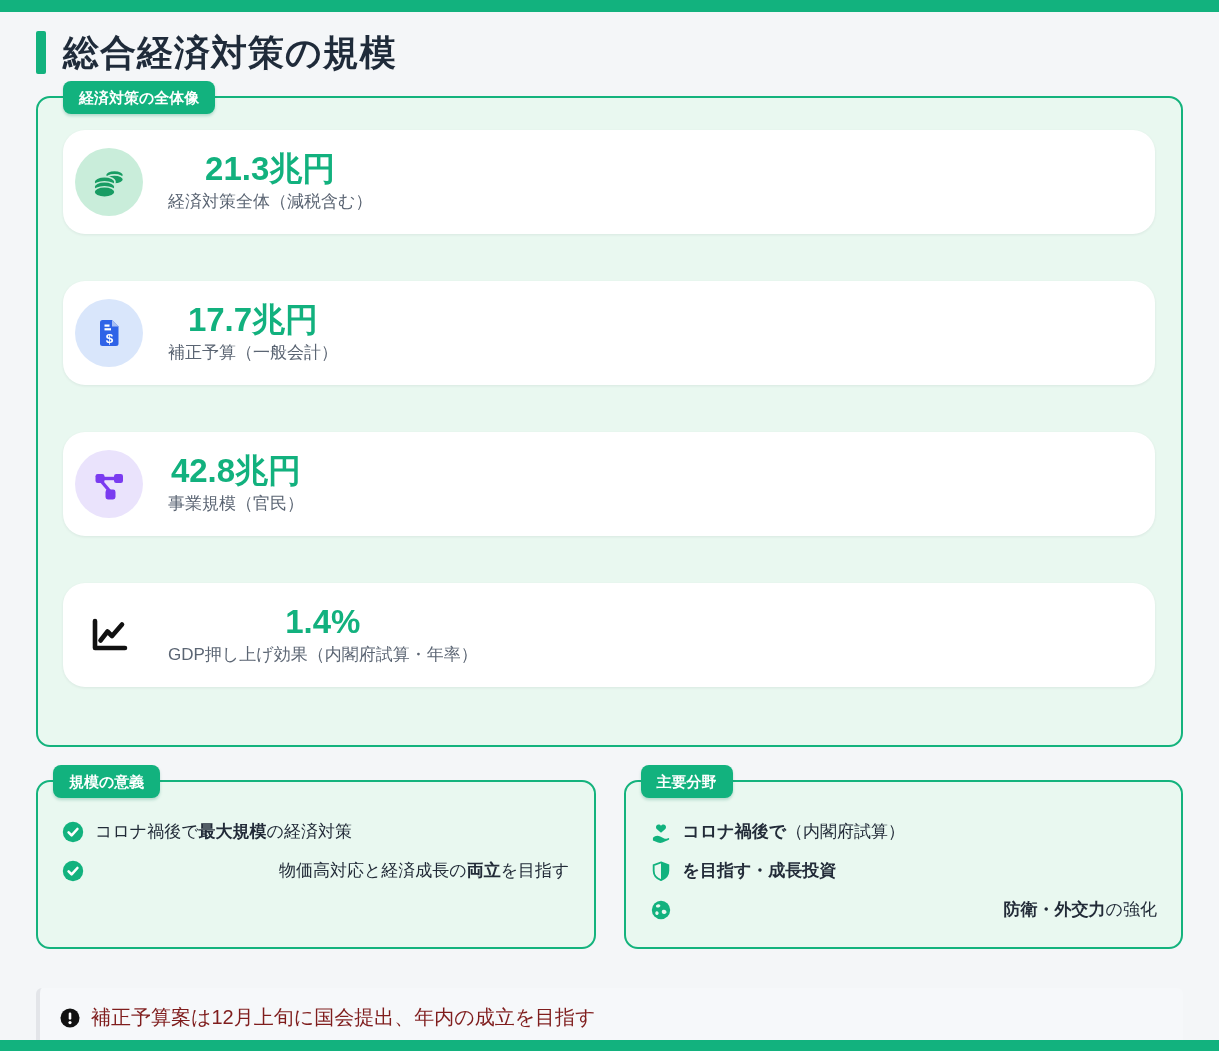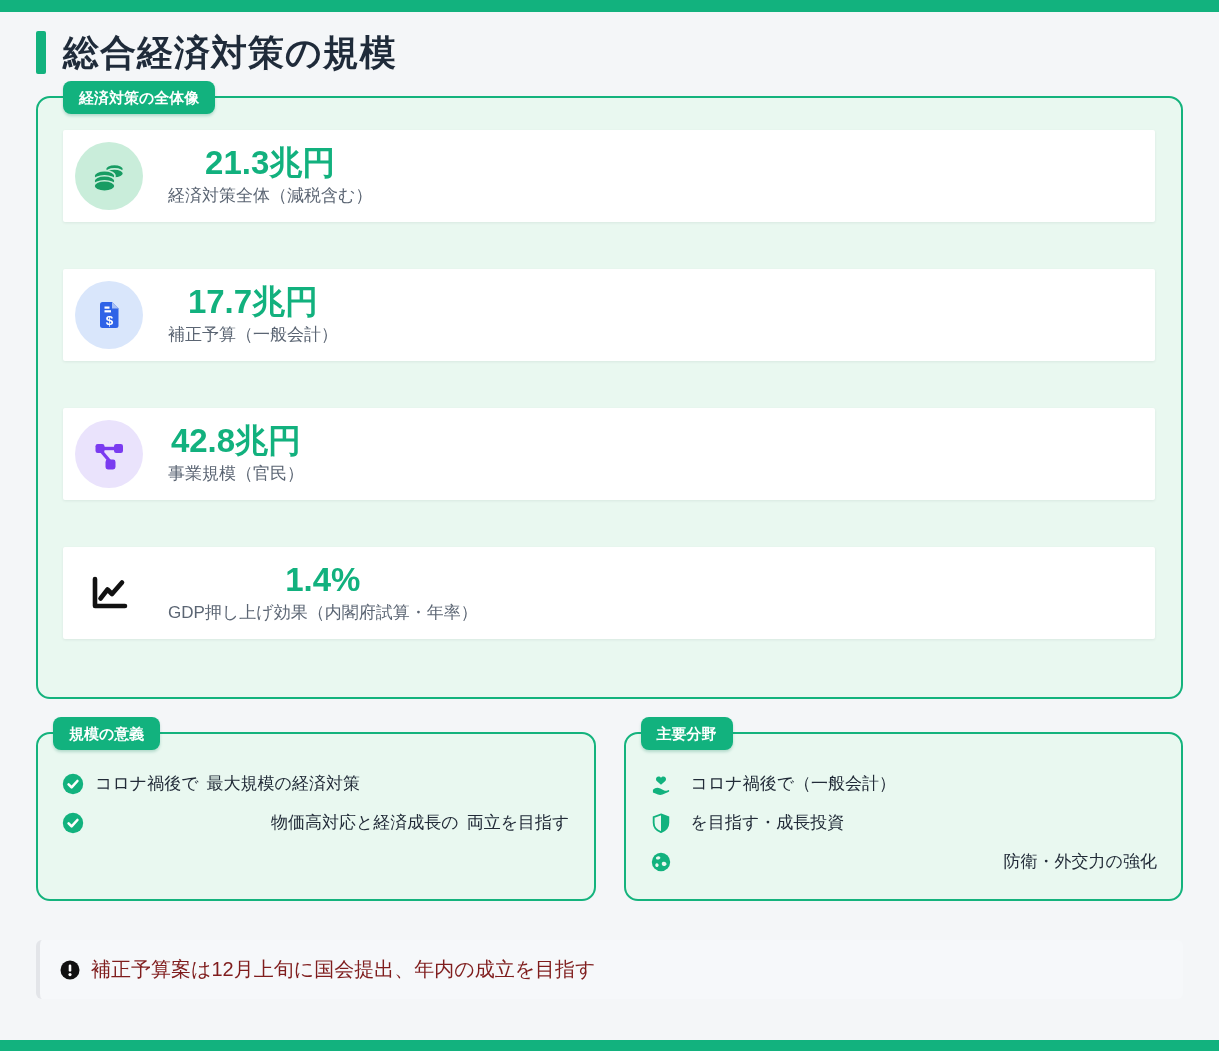--- a/index.html
+++ b/index.html
@@ -21,21 +21,21 @@
     font-size:15px;font-weight:bold;padding:7px 16px;border-radius:8px;line-height:19px;
     box-shadow:0 2px 3px rgba(20,130,95,.25);white-space:nowrap;
   }
   
   .overview-box{
     position:relative;margin-top:22px;background:#e9f8f0;border:2px solid #14b37d;
     border-radius:14px;padding:32px 26px 46px 25px;text-align:center;
   }
   .overview-box .badge{left:25px;}
   .stat-card{
-    display:flex;align-items:center;height:92px;background:#ffffff;border-radius:2px;
+    display:flex;align-items:center;height:104px;background:#ffffff;border-radius:22px;
     padding-left:12px;margin-bottom:47px;box-shadow:0 1px 3px rgba(16,24,40,.07);
   }
   .stat-card:last-child{margin-bottom:12px;}
   .icon-slot{width:68px;height:68px;border-radius:50%;display:flex;align-items:center;justify-content:center;flex:0 0 auto;}
   .icon-slot.green-bg{background:#c9edda;}
   .icon-slot.blue-bg{background:#d9e6fb;}
   .icon-slot.purple-bg{background:#eae3fc;}
   .icon-slot.no-bg{background:transparent;}
   .stat-text{margin-left:25px;}
   .stat-value{font-size:33px;font-weight:bold;color:#12b17e;line-height:1.12;}
@@ -43,21 +43,21 @@
   
   .bottom-row{display:flex;gap:28px;margin-top:33px;}
   .info-box{
     position:relative;flex:1;background:#e9f8f0;border:2px solid #14b37d;border-radius:14px;
     padding:38px 24px 22px 24px;min-height:105px;
   }
   .info-box .badge{left:15px;}
   .list-item{display:flex;align-items:center;gap:11px;font-size:17px;color:#222b38;margin-bottom:15px;line-height:24px;}
   .list-item:last-child{margin-bottom:0;justify-content:space-between;}
   .list-item .li-icon{flex:0 0 auto;display:flex;align-items:center;}
-  .seg-bold{font-weight:normal;margin-left:8px;}
+  .seg-bold{font-weight:bold;}
   
   .note{
     margin-top:39px;display:flex;align-items:center;gap:11px;
     border-left:4px solid #e3e5e9;border-radius:6px;padding:16px 0 16px 20px;background:#f6f8fa;
   }
   .note-text{font-size:20px;color:#7f1d1d;}
   svg{display:block;}
 </style>
 </head>
 <body>
@@ -177,21 +177,21 @@
         <span class="badge">主要分野</span>
 
         <div class="list-item">
           <span class="li-icon">
             <svg width="22" height="22" viewBox="0 0 24 24">
               <path d="M12 5.2 C10.9 3.5 8.3 3.3 7.1 4.9 c-1 1.4 -0.6 3.3 0.8 4.5 l4.1 3.5 4.1-3.5 c1.4-1.2 1.8-3.1 0.8-4.5 C15.7 3.3 13.1 3.5 12 5.2 Z" fill="#12b27e"></path>
               <path d="M3.2 18.3 q3.6-3.8 8-1.4 l4.3 2.1 q1.6 0.8 3.4 0.1 l1.6-0.6 q1.2 1.5 -0.5 2.3 l-6.4 2.6 q-2.4 1-4.9 0.1 l-5.5-2.1 Z" fill="#12b27e"></path>
             </svg>
           </span>
           <span>
-            <span class="seg"></span><span class="seg-bold">コロナ禍後で</span><span class="seg">（一般会計）</span>
+            <span class="seg"></span><span class="seg-bold">コロナ禍後で</span><span class="seg">（内閣府試算）</span>
           </span>
         </div>
 
         <div class="list-item">
           <span class="li-icon">
             <svg width="22" height="22" viewBox="0 0 24 24">
               <path d="M12 2.6 l8 3 v6.2 c0 5-3.4 8.5-8 10.1 c-4.6-1.6-8-5.1-8-10.1 V5.6 Z" fill="none" stroke="#12b27e" stroke-width="2"></path>
               <path d="M12 2.6 l8 3 v6.2 c0 5-3.4 8.5-8 10.1 Z" fill="#12b27e"></path>
             </svg>
           </span>

